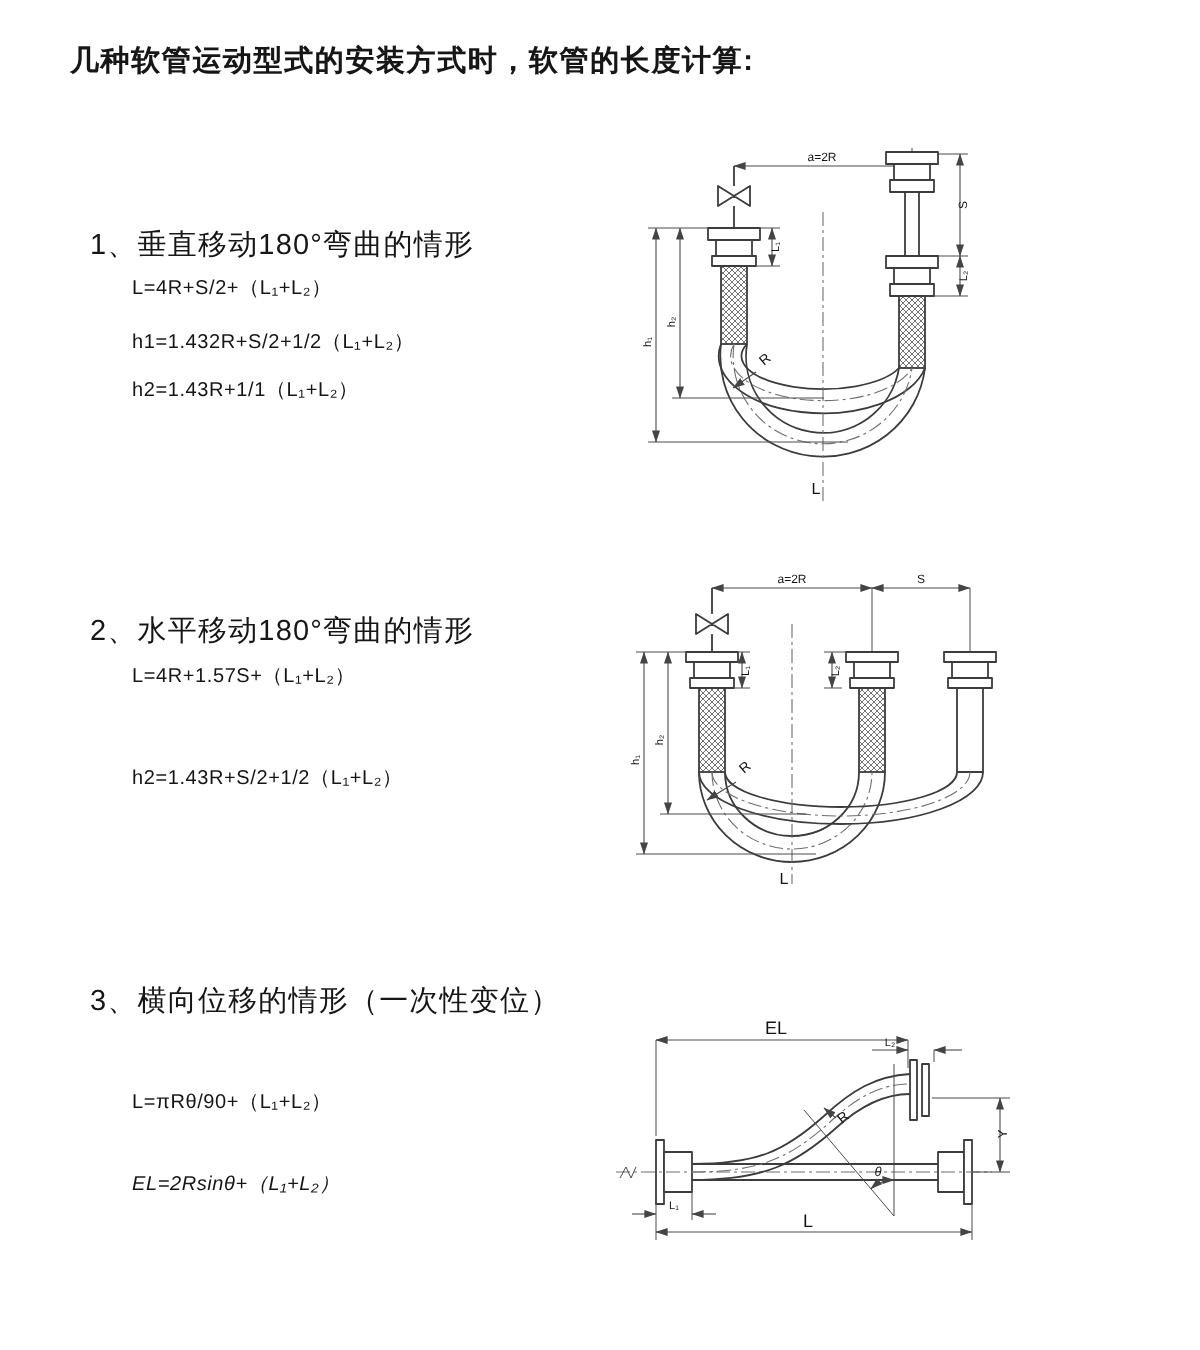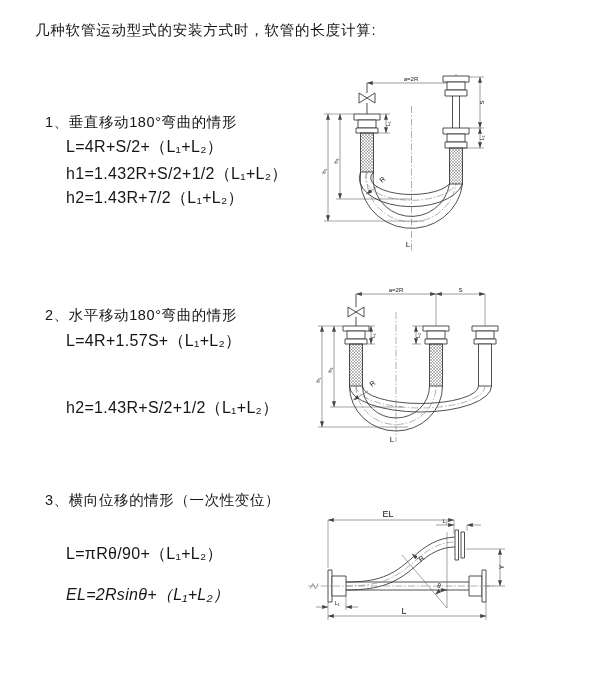--- a/index.html
+++ b/index.html
@@ -4,29 +4,29 @@
 <style>
   html,body { margin:0; padding:0; }
   body {
     width:600px; height:675px; background:#ffffff; position:relative;
     font-family:"Liberation Sans","DejaVu Sans",sans-serif; color:#161616;
     overflow:hidden;
   }
   .page { position:absolute; inset:0; background:#fff; }
   .title {
     position:absolute; left:35px; top:21px;
-    font-size:14.5px; font-weight:normal; letter-spacing:0.8px; white-space:nowrap;
+    font-size:14.5px; font-weight:bold; letter-spacing:0.8px; white-space:nowrap;
   }
   .heading {
     position:absolute; left:45px;
     font-size:14.5px; font-weight:normal; letter-spacing:0.6px; white-space:nowrap;
   }
   .formula {
     position:absolute; left:66px;
-    font-size:16px; font-weight:normal; letter-spacing:0.3px; white-space:nowrap;
+    font-size:10px; font-weight:normal; letter-spacing:0.3px; white-space:nowrap;
   }
   .diagram { position:absolute; }
   
   .obj  { fill:none; stroke:#3c3c3c; stroke-width:0.9; stroke-linejoin:round; }
   .objf { fill:#ffffff; stroke:#3c3c3c; stroke-width:0.9; stroke-linejoin:round; }
   .dim  { fill:none; stroke:#4a4a4a; stroke-width:0.55; }
   .ext  { fill:none; stroke:#4a4a4a; stroke-width:0.5; }
   .cl   { fill:none; stroke:#6f6f6f; stroke-width:0.55; stroke-dasharray:7 2 1.5 2; }
   svg text { font-family:"Liberation Sans","DejaVu Sans",sans-serif; fill:#141414; letter-spacing:0; }
   .t55 { font-size:5.5px; } .t6 { font-size:6px; } .t65 { font-size:6.5px; }
@@ -36,25 +36,25 @@
 </head>
 <body>
 
 <div class="page">
 
   <div class="title">几种软管运动型式的安装方式时，软管的长度计算:</div>
 
   <div class="heading" style="top:113px;">1、垂直移动180°弯曲的情形</div>
   <div class="formula" style="top:137px;">L=4R+S/2+（L₁+L₂）</div>
   <div class="formula" style="top:164px;text-align:center;">h1=1.432R+S/2+1/2（L₁+L₂）</div>
-  <div class="formula" style="top:188px;">h2=1.43R+7/2（L₁+L₂）</div>
+  <div class="formula" style="top:188px;">h2=1.43R+1/1（L₁+L₂）</div>
 
   <div class="heading" style="top:306px;">2、水平移动180°弯曲的情形</div>
   <div class="formula" style="top:331px;text-align:center;">L=4R+1.57S+（L₁+L₂）</div>
-  <div class="formula" style="top:382px;margin-top:16px;">h2=1.43R+S/2+1/2（L₁+L₂）</div>
+  <div class="formula" style="top:382px;">h2=1.43R+S/2+1/2（L₁+L₂）</div>
 
   <div class="heading" style="top:491px;">3、横向位移的情形（一次性变位）</div>
   <div class="formula" style="top:544px;">L=πRθ/90+（L₁+L₂）</div>
   <div class="formula" style="top:585px;font-style:italic;">EL=2Rsinθ+（L₁+L₂）</div>
 
   <svg class="diagram" style="left:312px; top:66px;" width="200" height="192" viewBox="0 0 200 192">
     <defs>
       <marker id="m1e" markerWidth="7" markerHeight="5" refX="5.8" refY="2" orient="auto" markerUnits="userSpaceOnUse">
           <path d="M0,0 L6,2 L0,4 Z" fill="#444"></path>
         </marker>

